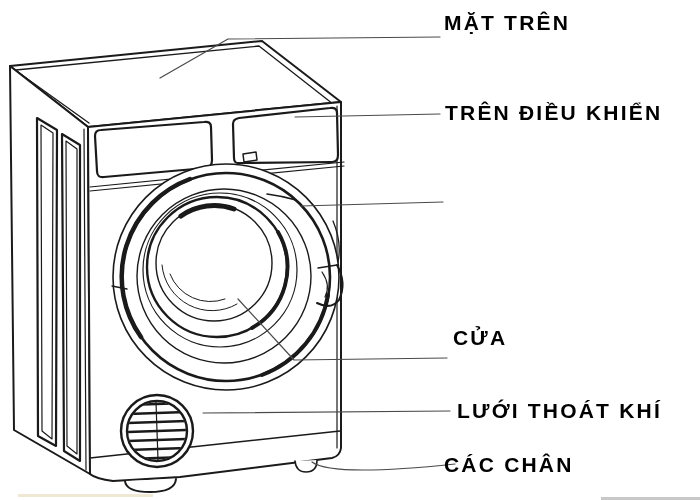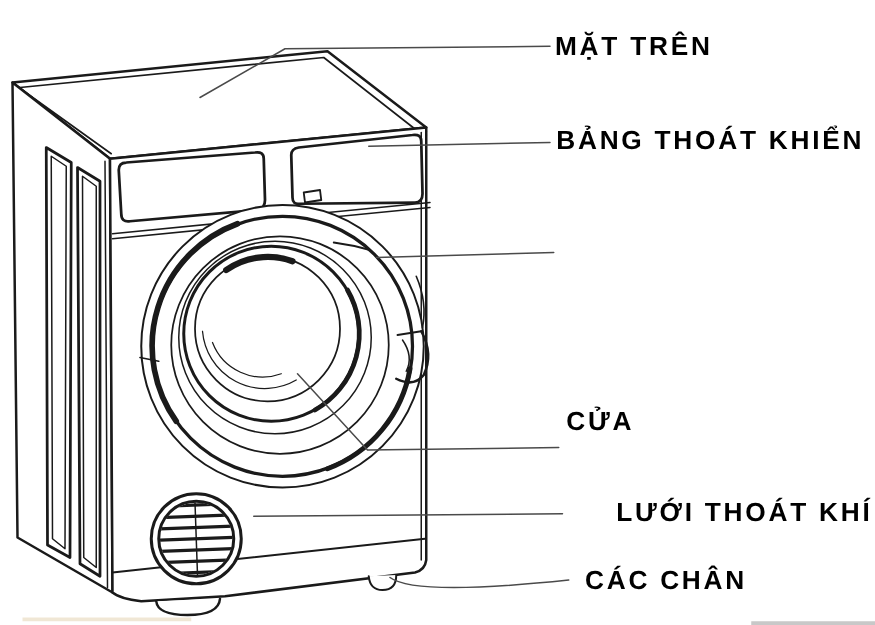--- a/index.html
+++ b/index.html
@@ -101,21 +101,21 @@
         <path d="M160,78 L228,39 L440,37"></path>
         <path d="M295,117 L440,114"></path>
         <path d="M301,206 L443,202"></path>
         <path d="M238,299 L294,360 L447,358"></path>
         <path d="M203,413 L450,411"></path>
         <path d="M312,462 Q332,477 455,464"></path>
       </g>
     </g>
   </svg>
 
-  <div class="lbl" style="left:444px;top:27px;">MẶT TRÊN</div>
-  <div class="lbl" style="left:445px;top:102px;">BẢNG THOÁT KHIỂN</div>
+  <div class="lbl" style="left:444px;top:12px;">MẶT TRÊN</div>
+  <div class="lbl" style="left:445px;top:102px;">TRÊN ĐIỀU KHIỂN</div>
   <div class="lbl" style="left:453px;top:327px;">CỬA</div>
-  <div class="lbl" style="left:457px;top:400px;margin-left:36px;">LƯỚI THOÁT KHÍ</div>
-  <div class="lbl" style="left:468px;top:454px;">CÁC CHÂN</div>
+  <div class="lbl" style="left:457px;top:400px;">LƯỚI THOÁT KHÍ</div>
+  <div class="lbl" style="left:444px;top:454px;">CÁC CHÂN</div>
 
   <div class="edge" style="left:18px;top:494px;width:135px;height:3px;background:#ece1cb;opacity:.8;"></div>
   <div class="edge" style="left:601px;top:497px;width:99px;height:3px;background:#c8c8c8;"></div>
 </div>
 
 </body></html>

